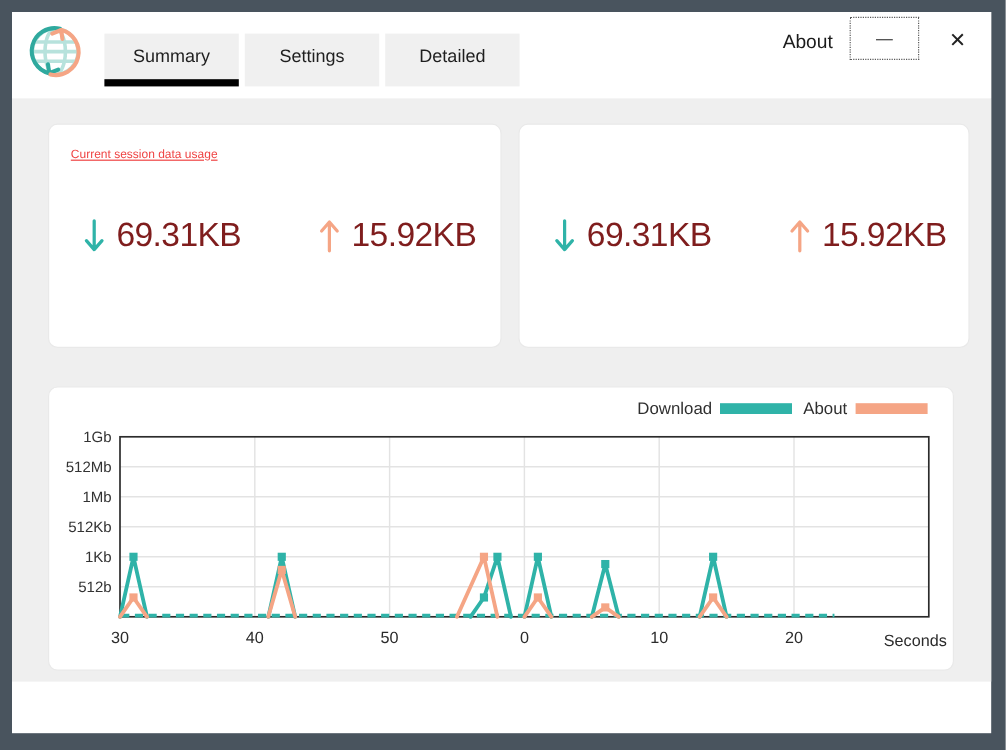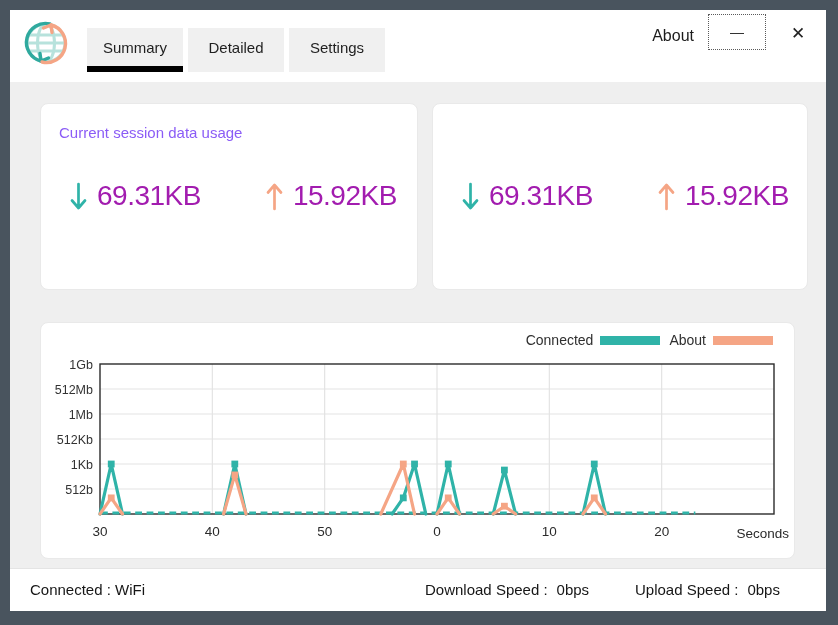--- a/index.html
+++ b/index.html
@@ -13,21 +13,21 @@
   .window {
     position: absolute; left: 10px; top: 10px;
     width: 816px; height: 601px;
     background: #ffffff;
   }
   
   .header { position: absolute; left: 0; top: 0; width: 100%; height: 72px; background: #fff; }
   .logo { position: absolute; left: 10px; top: 7px; width: 52px; height: 52px; }
   .tabs { position: absolute; left: 77px; top: 18px; display: flex; gap: 5px; }
   .tab {
-    width: 96px; height: 44px;
+    width: 112px; height: 44px;
     background: #f0f0f0;
     border: none; border-bottom: 6px solid transparent;
     font-family: "Liberation Sans", sans-serif;
     font-size: 15px; color: #1f1f1f;
     display: flex; align-items: center; justify-content: center;
     cursor: pointer;
   }
   .tab.active { border-bottom-color: #000000; }
   .about {
     position: absolute; right: 132px; top: 17px;
@@ -58,29 +58,29 @@
   .card {
     position: absolute;
     background: #fff;
     border: 1px solid #e9e9e9;
     border-radius: 8px;
   }
   .card-session { left: 30px; top: 21px; width: 378px; height: 187px; }
   .card-total   { left: 422px; top: 21px; width: 376px; height: 187px; }
   .card-title {
     position: absolute; left: 18px; top: 20px;
-    font-size: 15px; color: #8b5cf6;
+    font-size: 10px; color: #ef4444; text-decoration: underline;
   }
   .value-row {
     position: absolute; left: 28px; top: 76px;
     display: flex; align-items: center;
   }
   .value-row .arrow { display: flex; align-items: center; }
   .value-row .val {
-    font-size: 28px; color: #a21caf; letter-spacing: -0.5px;
+    font-size: 28px; color: #7f1d1d; letter-spacing: -0.5px;
     margin-left: 9px;
   }
   .value-row .arrow.second { margin-left: 64px; }
   
   .card-chart { left: 30px; top: 240px; width: 755px; height: 237px; }
   .legend {
     position: absolute; top: 9px; right: 21px;
     display: flex; align-items: center;
     font-size: 14px; color: #2f2f2f;
   }
@@ -122,22 +122,22 @@
           <path d="M30 7 A 17.5 17.5 0 0 0 21 44" stroke="#2fa99e"></path>
           <path d="M21 44 L 28.5 41 M21 44 L 20 36.5" stroke="#2fa99e"></path>
           <path d="M22 45 A 17.5 17.5 0 0 0 31 8" stroke="#f5a585"></path>
           <path d="M31 8 L 23.5 11 M31 8 L 32 15.5" stroke="#f5a585"></path>
         </g>
       </svg>
     </span>
 
     <nav class="tabs">
       <button class="tab active">Summary</button>
+      <button class="tab">Settings</button>
       <button class="tab">Detailed</button>
-      <button class="tab">Settings</button>
     </nav>
 
     <span class="about">About</span>
     <button class="min-btn">—</button>
     <button class="close-btn">✕</button>
   </div>
 
   <div class="main">
 
     <section class="card card-session">
@@ -212,30 +212,21 @@
           <rect x="549.8666666666667" y="137.6" width="6.8" height="6.8" fill="#2fb3a8"></rect>
           <path d="M59.0 191.0 L70.2 174.9 M70.2 174.9 L81.5 191.0 M182.6 191.0 L193.8 151.9 M193.8 151.9 L205.0 191.0 M339.8 191.0 L362.3 141.0 M362.3 141.0 L373.5 191.0 M396.0 191.0 L407.2 174.9 M407.2 174.9 L418.5 191.0 M452.2 191.0 L463.4 183.2 M463.4 183.2 L474.6 191.0 M542.0 191.0 L553.3 174.9 M553.3 174.9 L564.5 191.0" fill="none" stroke="#f5a585" stroke-width="3.2" stroke-linecap="round"></path>
           <rect x="66.83333333333333" y="171.48671875" width="6.8" height="6.8" fill="#f5a585"></rect>
           <rect x="190.39999999999998" y="148.5375" width="6.8" height="6.8" fill="#f5a585"></rect>
           <rect x="358.9" y="137.6" width="6.8" height="6.8" fill="#f5a585"></rect>
           <rect x="403.8333333333333" y="171.48671875" width="6.8" height="6.8" fill="#f5a585"></rect>
           <rect x="460" y="179.7875" width="6.8" height="6.8" fill="#f5a585"></rect>
           <rect x="549.8666666666667" y="171.48671875" width="6.8" height="6.8" fill="#f5a585"></rect>
         </svg>
       <div class="legend">
-        <span>Connected</span>
+        <span>Download</span>
         <span class="swatch" style="color: rgb(47, 179, 168);"></span>
         <span>About</span>
         <span class="swatch" style="color: rgb(245, 165, 133);"></span>
       </div>
     </section>
   </div>
 
-  <footer class="statusbar">
-    <span class="item connected">Connected : WiFi</span>
-    <span class="item dl">
-      <span>Download Speed :</span><span class="spd-val">0bps</span>
-    </span>
-    <span class="item ul">
-      <span>Upload Speed :</span><span class="spd-val">0bps</span>
-    </span>
-  </footer>
 </div>
 
 </body></html>

